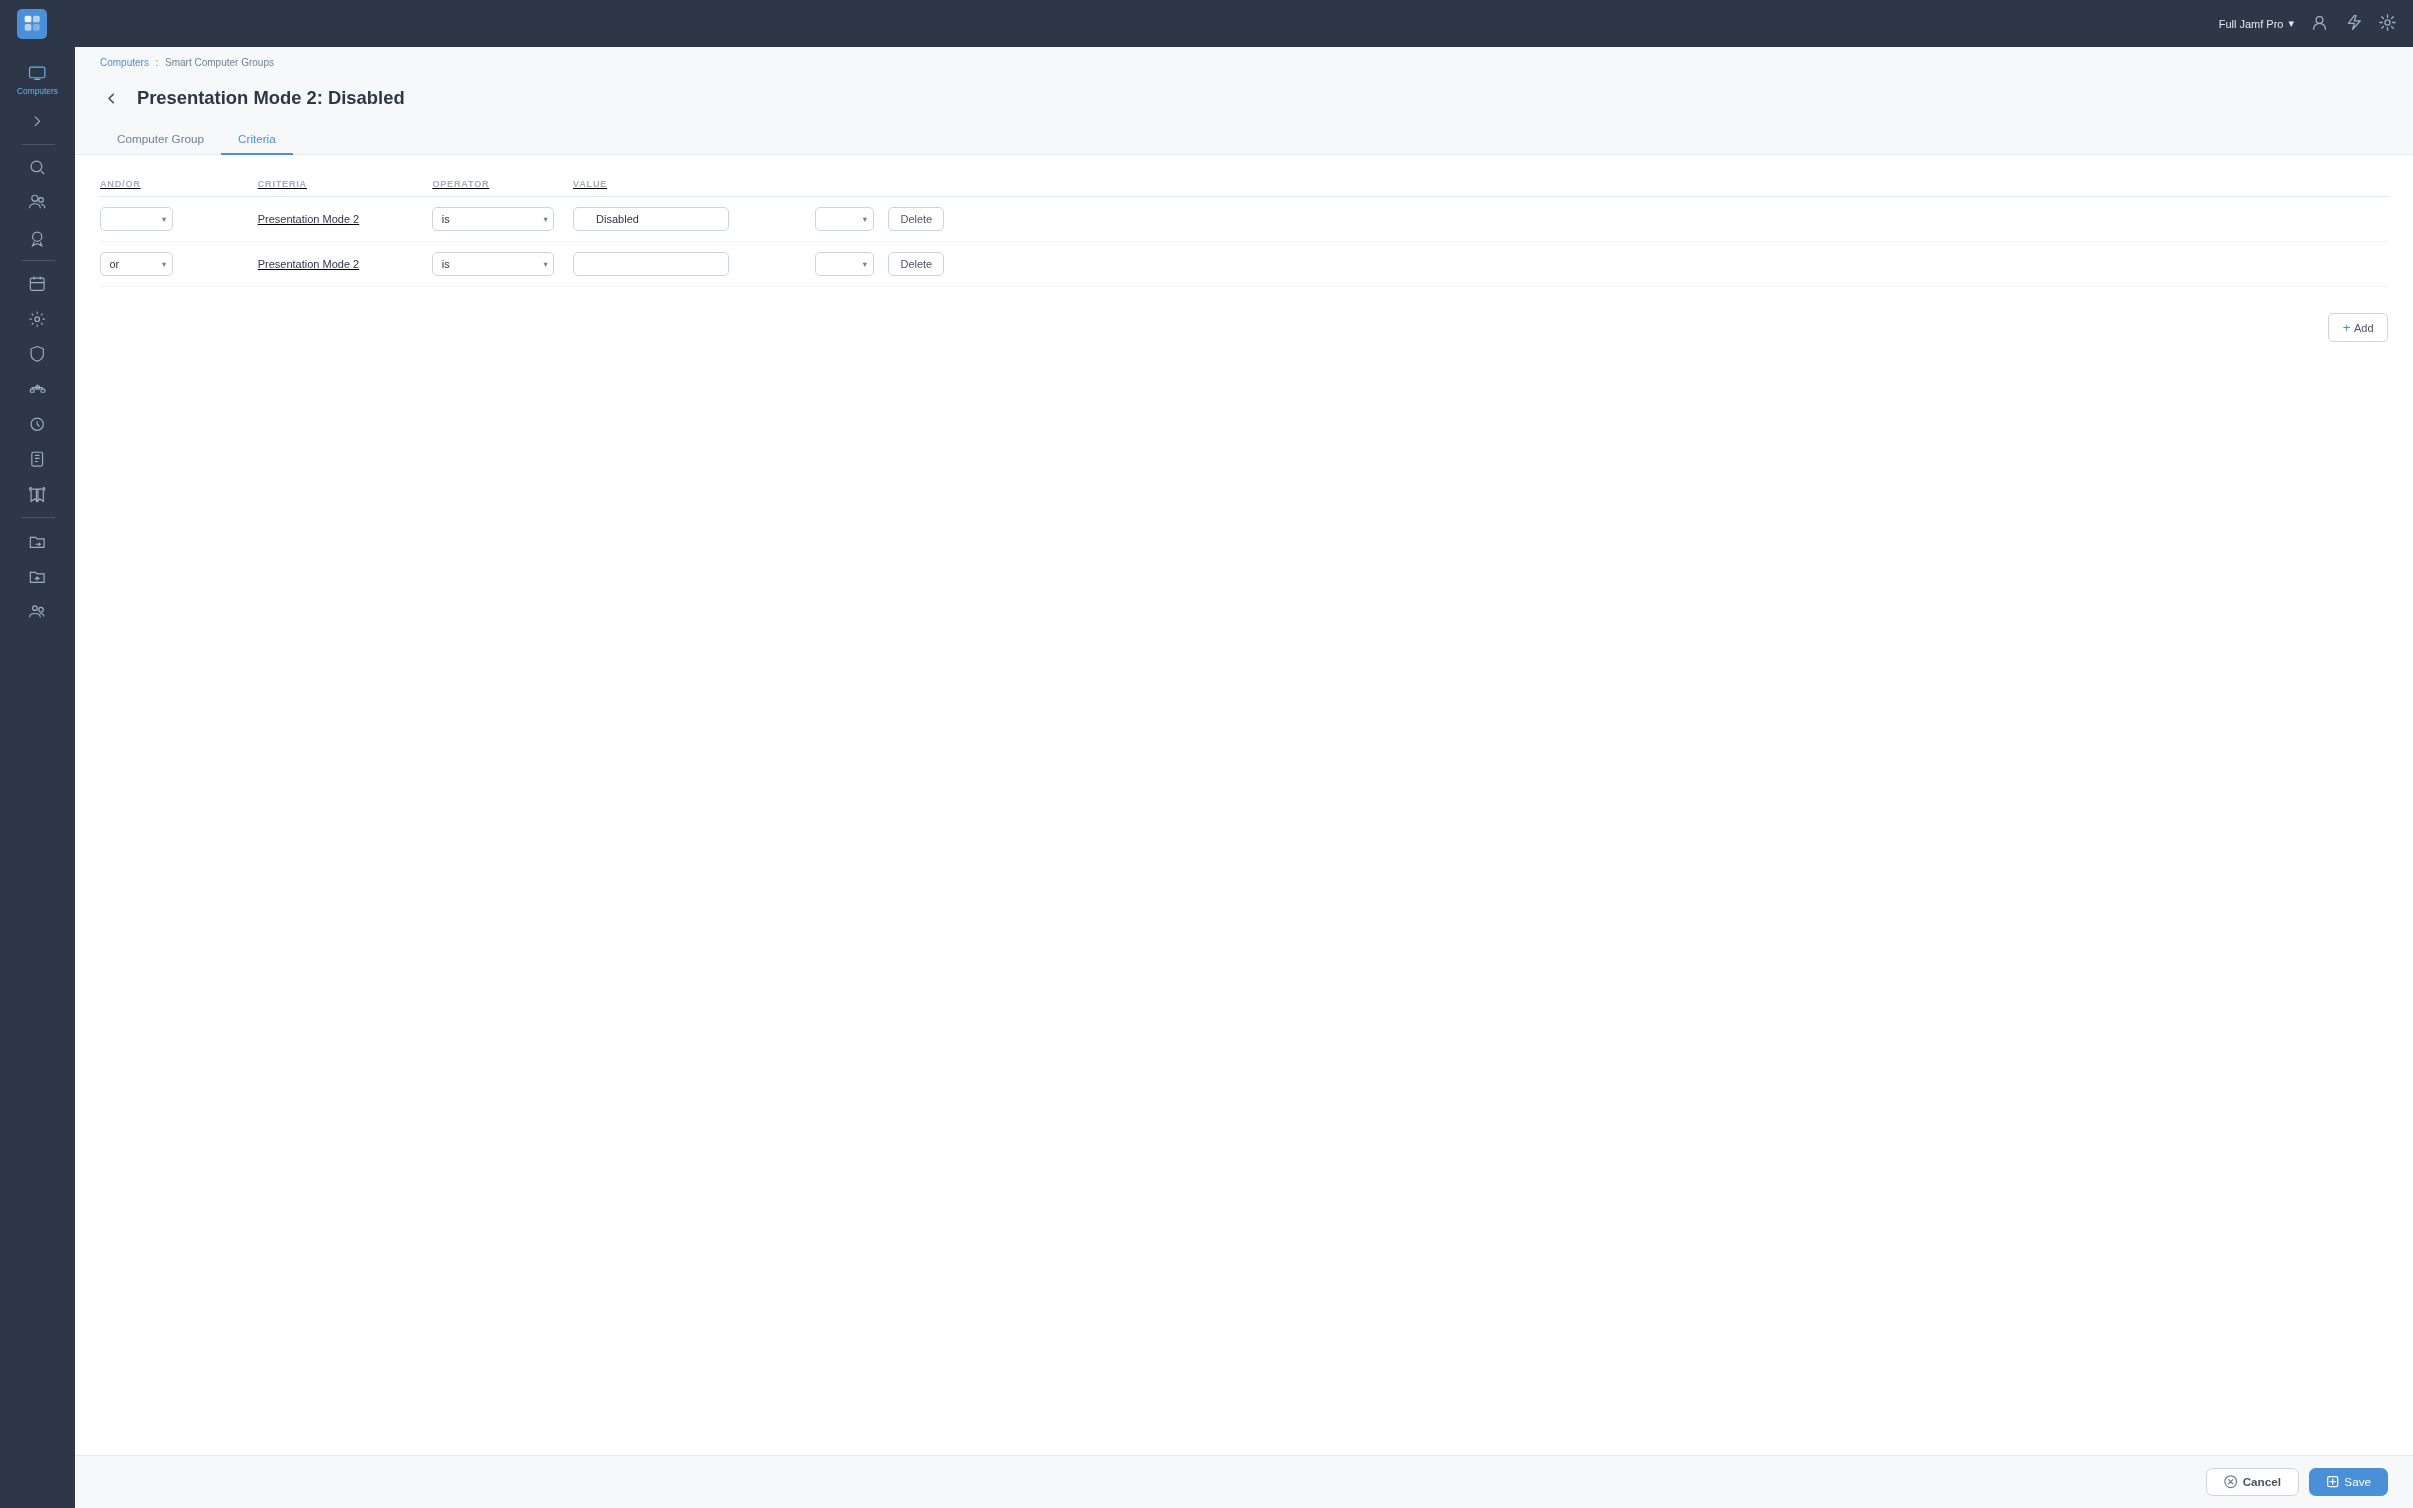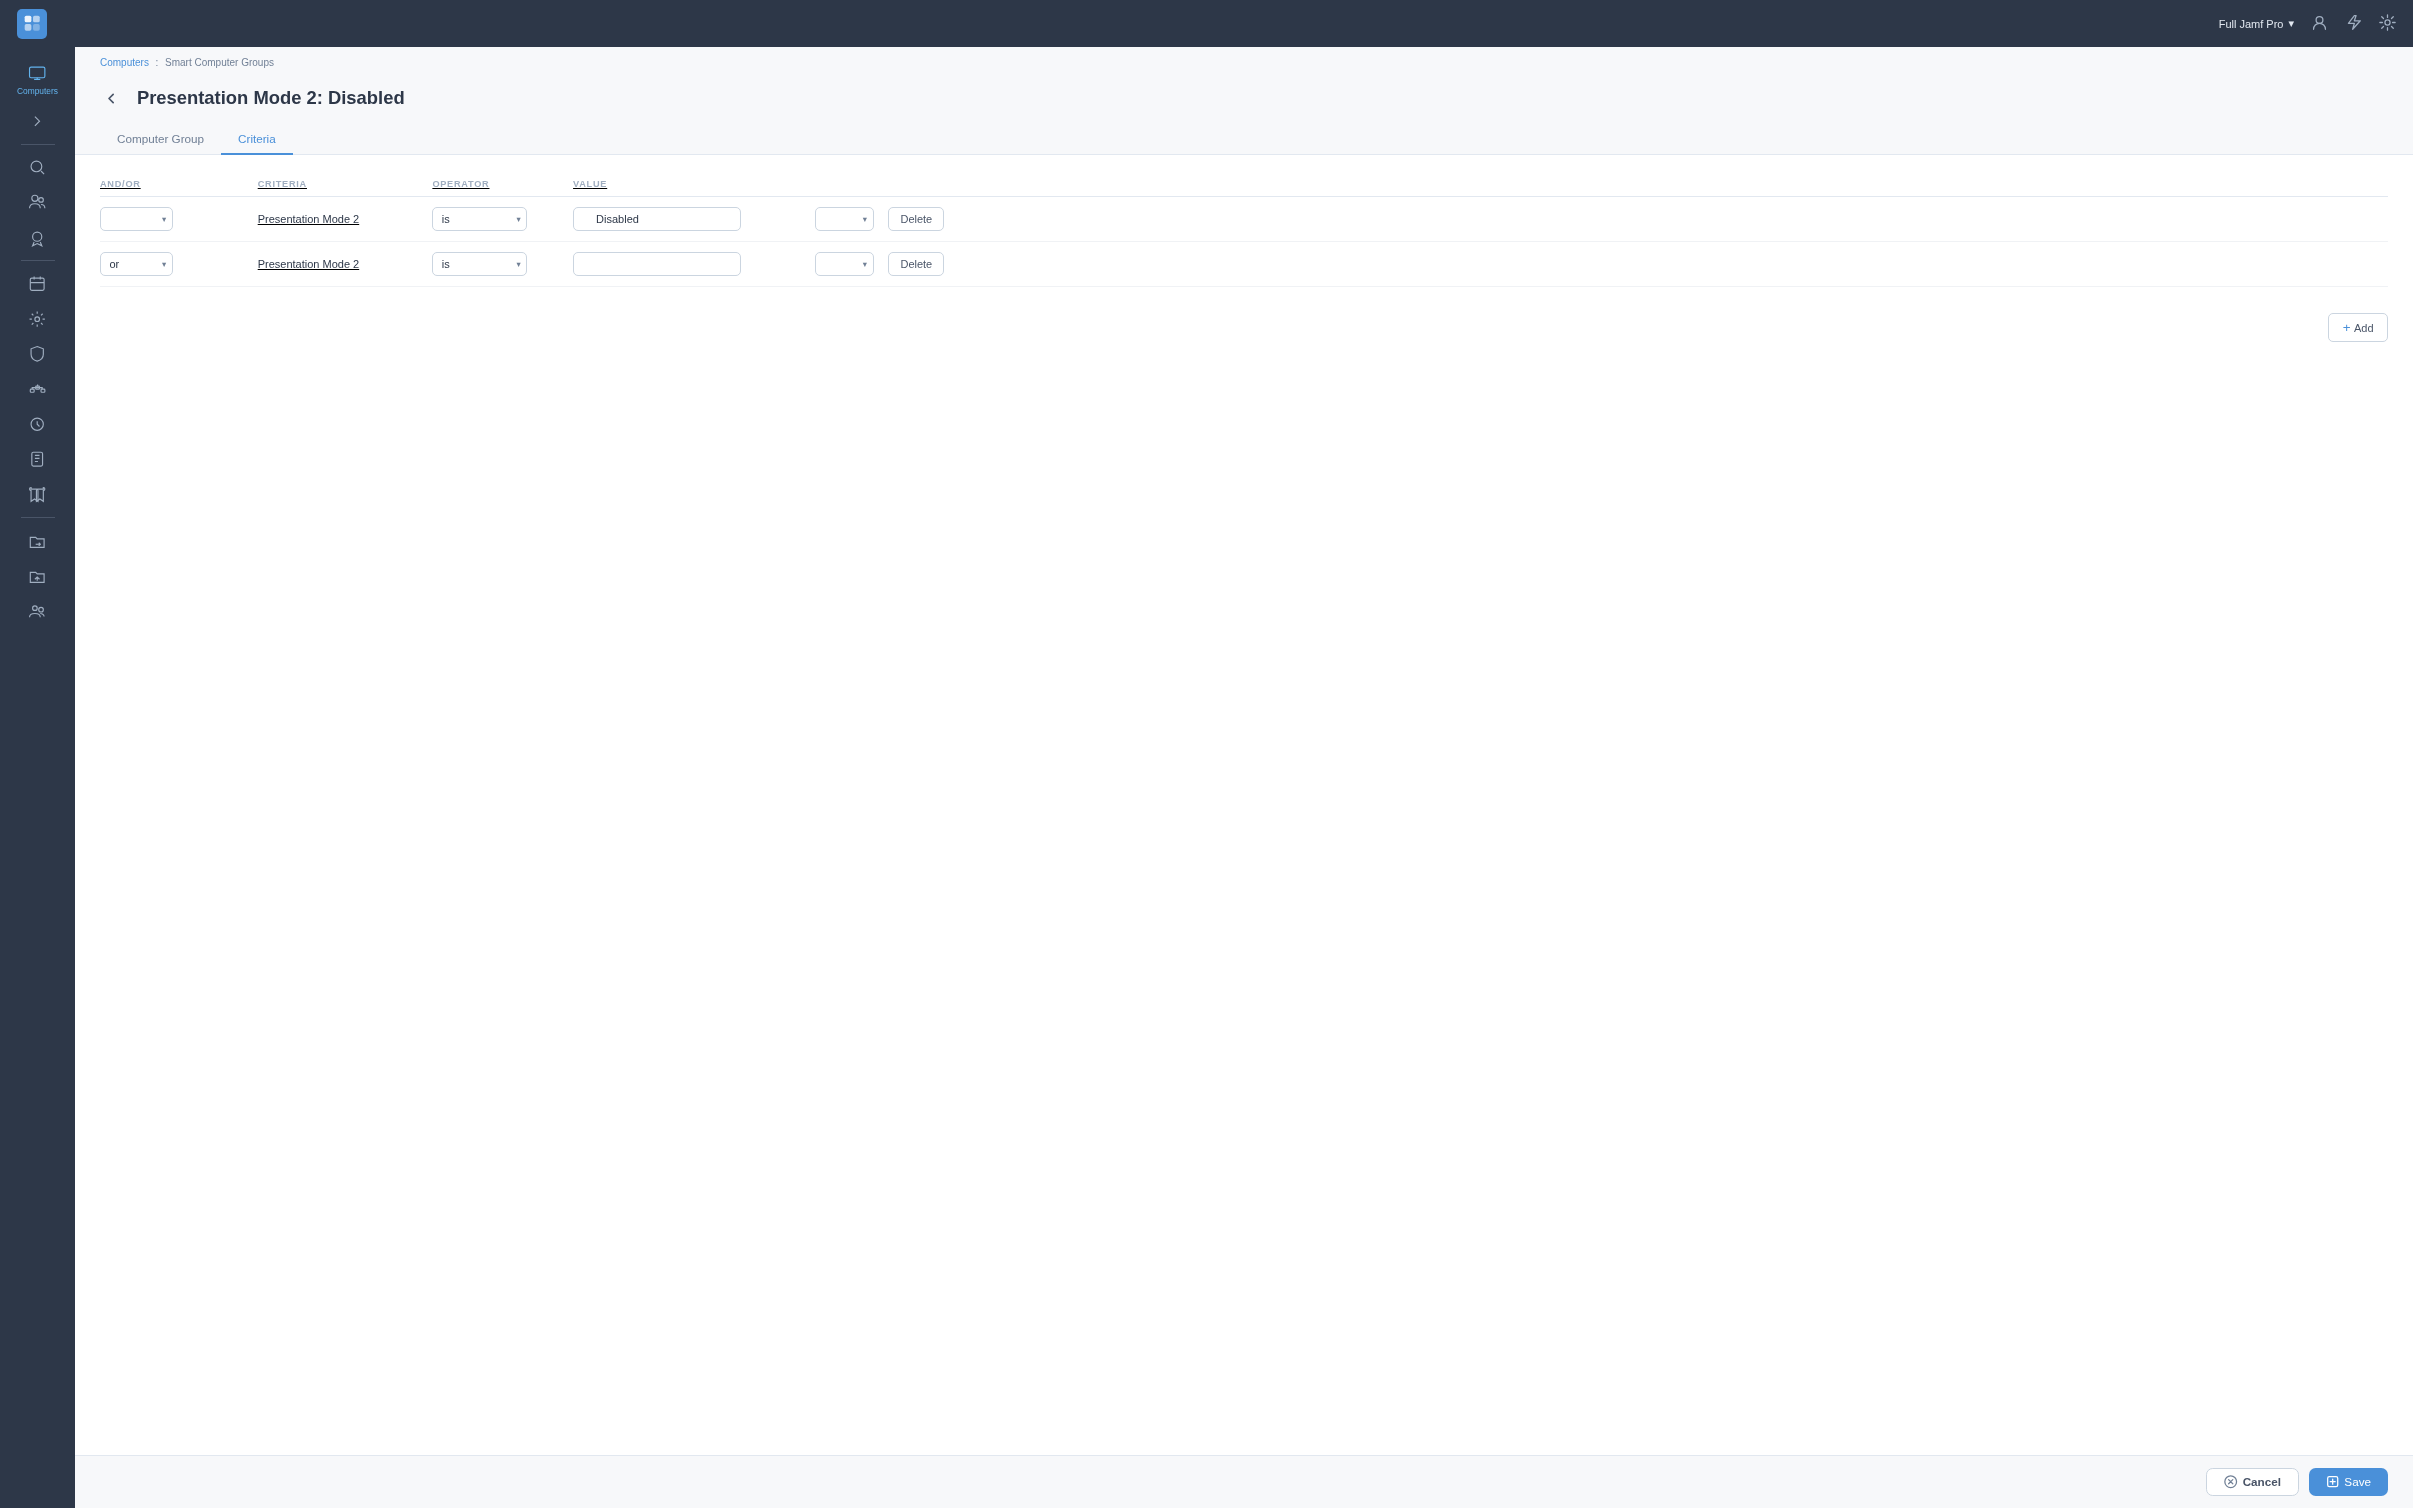--- a/index.html
+++ b/index.html
@@ -243,24 +243,24 @@
       padding: 6.7px 17px;
       font-size: 11.7px;
       color: white;
       cursor: pointer;
     }
 
     .andor-select {
       width: 73px;
     }
     .operator-select {
-      width: 95px;
+      width: 122px;
     }
     .value-input {
-      width: 168px;
+      width: 156px;
       padding-left: 22px;
     }
     .extra-select { width: 59px; }
   </style>
 </head>
 <body>
 
 <div class="topbar">
   <div class="topbar-logo">
     <svg width="18.4" height="18.4" viewBox="0 0 22 22" fill="none">

